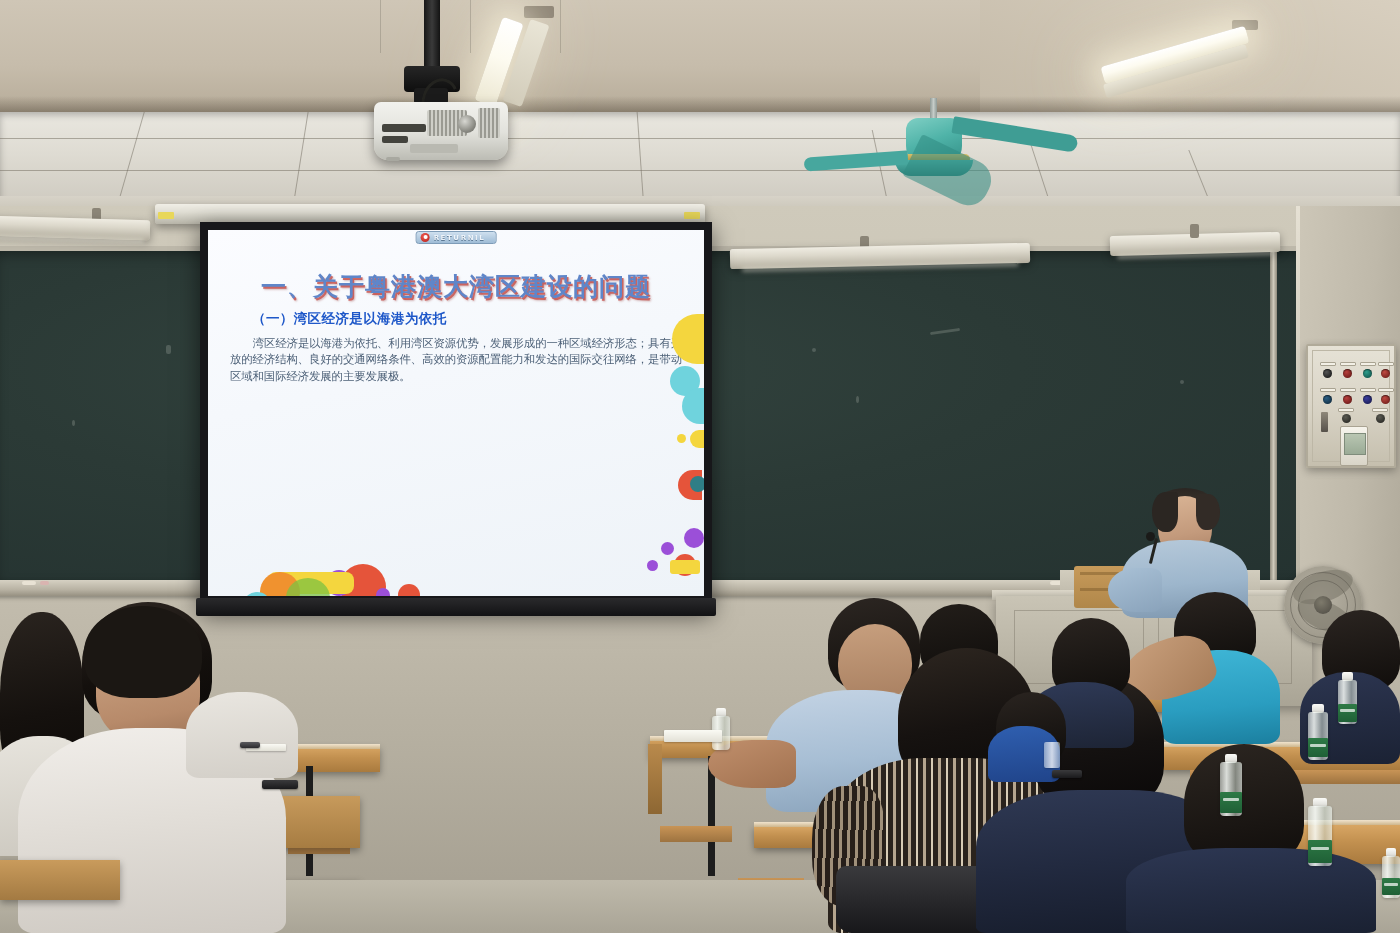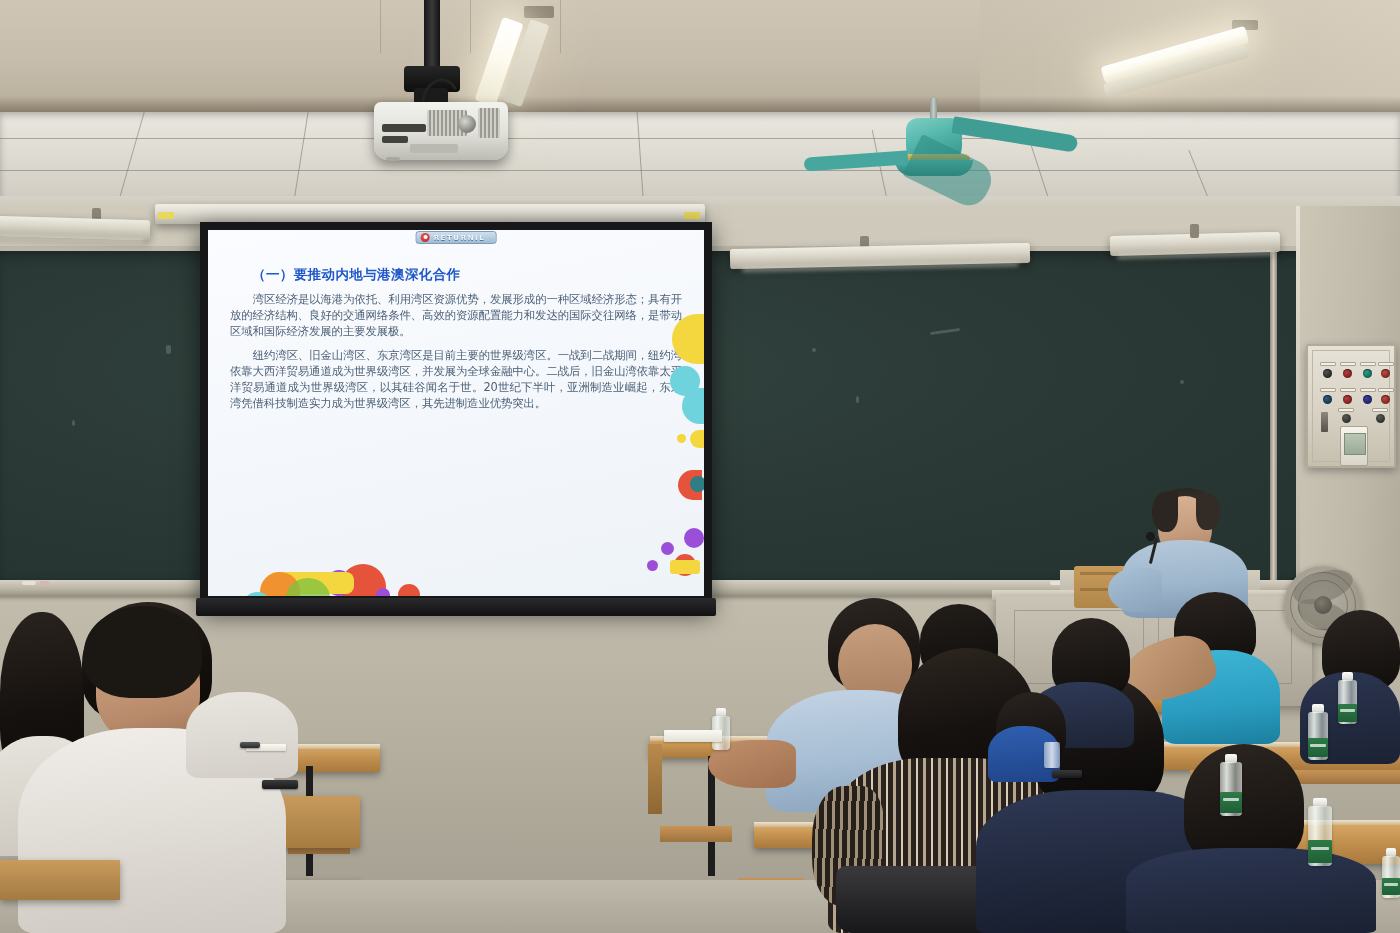--- a/index.html
+++ b/index.html
@@ -548,26 +548,26 @@
 
         <div class="dec dec-circle" style="left:132px;bottom:-14px;width:46px;height:46px;background:#e5543a;"></div>
         <div class="dec dec-circle" style="left:118px;bottom:0px;width:26px;height:26px;background:#9b4fd8;"></div>
         <div class="dec" style="left:60px;bottom:2px;width:86px;height:22px;background:#f4d63e;border-radius:8px;"></div>
         <div class="dec dec-circle" style="left:52px;bottom:-16px;width:40px;height:40px;background:#f0922f;"></div>
         <div class="dec dec-circle" style="left:78px;bottom:-22px;width:44px;height:40px;background:#7ec242;opacity:.75;"></div>
         <div class="dec dec-circle" style="left:36px;bottom:-18px;width:26px;height:22px;background:#6fd3dd;"></div>
         <div class="dec dec-circle" style="left:168px;bottom:-6px;width:14px;height:14px;background:#9b4fd8;"></div>
         <div class="dec dec-circle" style="left:190px;bottom:-10px;width:22px;height:22px;background:#e5543a;"></div>
 
-
-        <div class="slide-subtitle">（一）要推动内地与港澳深化合作</div>
+        <div class="slide-title">一、关于粤港澳大湾区建设的问题</div>
+
+        <div class="slide-subtitle">（一）湾区经济是以海港为依托</div>
 
         <div class="slide-body">
           <p class="para">湾区经济是以海港为依托、利用湾区资源优势，发展形成的一种区域经济形态；具有开放的经济结构、良好的交通网络条件、高效的资源配置能力和发达的国际交往网络，是带动区域和国际经济发展的主要发展极。</p>
-          <p class="para">纽约湾区、旧金山湾区、东京湾区是目前主要的世界级湾区。一战到二战期间，纽约湾依靠大西洋贸易通道成为世界级湾区，并发展为全球金融中心。二战后，旧金山湾依靠太平洋贸易通道成为世界级湾区，以其硅谷闻名于世。20世纪下半叶，亚洲制造业崛起，东京湾凭借科技制造实力成为世界级湾区，其先进制造业优势突出。</p>
         </div>
       </div>
 
     </div>
   </div>
   <div class="screen-bottom-bar"></div>
 
   <div class="teacher-desk"></div>
   <div class="podium-top"></div>
   <div class="podium">

